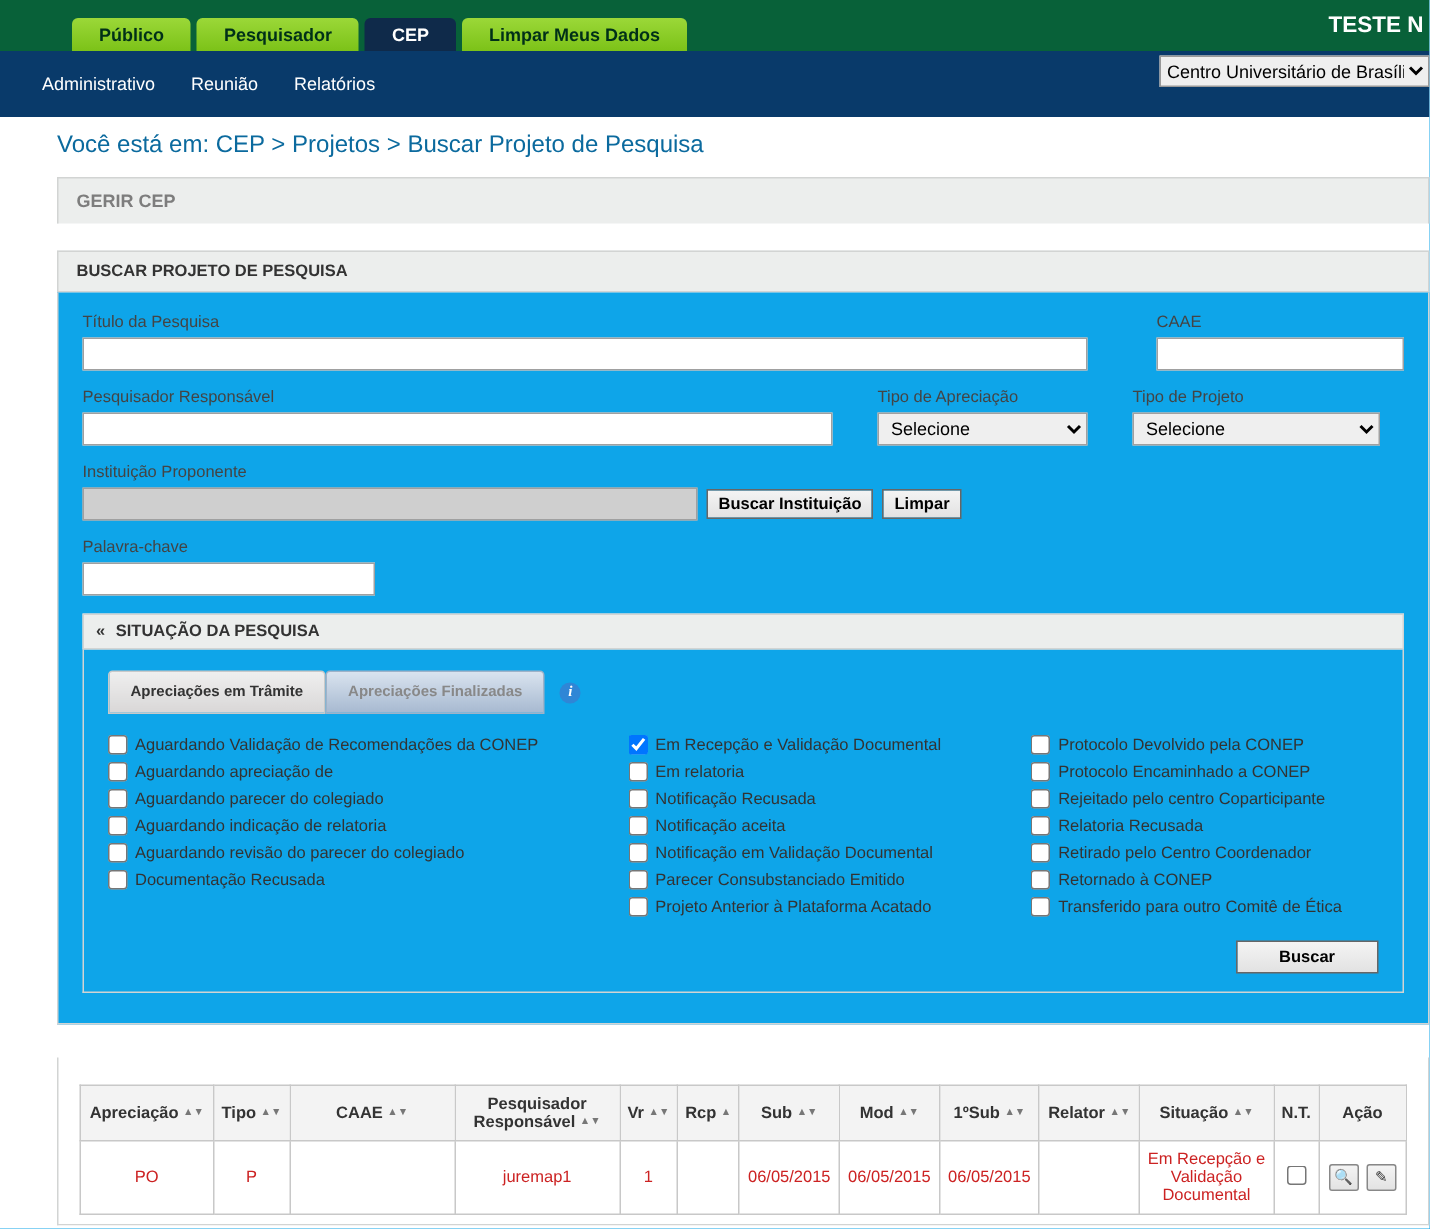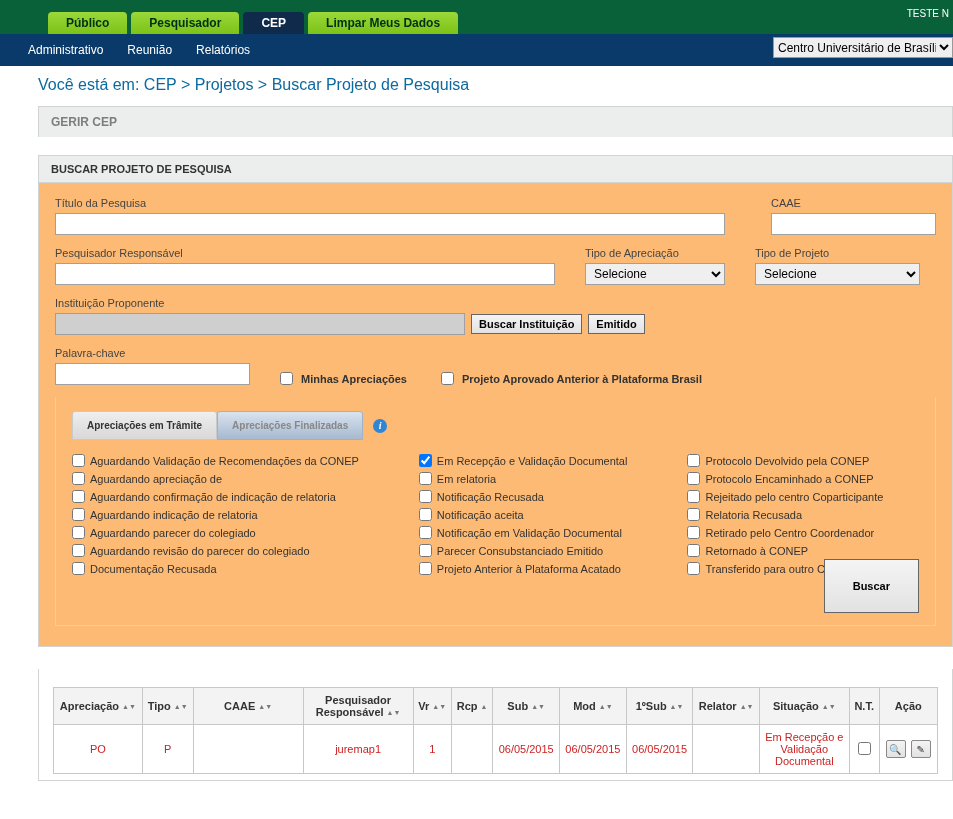--- a/index.html
+++ b/index.html
@@ -2,38 +2,38 @@
 <html><head>
 <meta charset="utf-8">
 <style>
 * { box-sizing: border-box; margin: 0; padding: 0; }
 body { font-family: Arial, Helvetica, sans-serif; font-size: 11px; background: #fff; color: #333; }
 .top-header { background: #086139; height: 34px; position: relative; }
 .tabs-row { position: absolute; bottom: 0; left: 48px; display: flex; gap: 4px; align-items: flex-end; }
 .tab { padding: 4px 18px; border-radius: 4px 4px 0 0; font-size: 12px; font-weight: bold; cursor: pointer; }
 .tab.green { background: linear-gradient(#9bd838, #7cc218); color: #003018; }
 .tab.active { background: #0f2a4a; color: #fff; }
-.top-right { position: absolute; right: 4px; top: 8px; color: #fff; font-size: 10px; font-weight: normal; }
-.menu-bar { background: #093a6a; height: 32px; display: flex; align-items: center; padding-left: 28px; gap: 24px; position: relative; }
+.top-right { position: absolute; right: 4px; top: 8px; color: #fff; font-size: 15px; font-weight: bold; }
+.menu-bar { background: #093a6a; height: 44px; display: flex; align-items: center; padding-left: 28px; gap: 24px; position: relative; }
 .menu-item { color: #fff; font-size: 12px; cursor: pointer; }
 .menu-bar select { position: absolute; right: 0; top: 3px; font-size: 12px; height: 21px; border: 1px solid #999; width: 180px; }
 .content { padding: 10px 0 0 38px; }
 .breadcrumb { color: #0b6a9e; font-size: 16px; margin-bottom: 12px; }
 .breadcrumb .sep { color: #0b6a9e; }
 .panel-title { background: #eceeed; border: 1px solid #d2d4d3; border-bottom: none; padding: 8px 12px; color: #7d7d7d; font-weight: bold; font-size: 12px; }
 .panel-subtitle { background: #eceeed; border: 1px solid #d2d4d3; padding: 7px 12px; color: #333; font-weight: bold; font-size: 11px; margin-top: 18px; }
-.panel-body { border: 1px solid #d2d4d3; border-top: none; padding: 14px 16px 20px; background: #fdba74; }
+.panel-body { border: 1px solid #d2d4d3; border-top: none; padding: 14px 16px 20px; background: #0ea5e9; }
 .form-row { display: flex; gap: 30px; margin-bottom: 12px; }
 .form-group { display: flex; flex-direction: column; }
 .form-group label { font-size: 11px; color: #444; margin-bottom: 4px; }
 .form-group input[type=text], .form-group select { height: 22px; border: 1px solid #a0a0a0; font-size: 12px; padding: 2px 4px; }
 .form-group input[readonly] { background: #cfcfcf; }
 .inline-btns { display: flex; gap: 6px; align-items: center; }
 .btn { background: linear-gradient(#f4f4f4,#e2e2e2); border: 1px solid #666; padding: 3px 7px; font-size: 11px; font-weight: bold; cursor: pointer; }
-.btn.wide { padding: 20px 28px; }
+.btn.wide { padding: 4px 28px; }
 .collapse-hdr { background: #eceeed; border: 1px solid #d2d4d3; padding: 5px 8px; font-weight: bold; font-size: 11px; margin-top: 6px; }
 .collapse-hdr .chev { font-weight: bold; margin-right: 4px; }
 .collapse-body { border: 1px solid #d2d4d3; border-top: none; padding: 14px 16px 50px; position: relative; }
 .sub-tabs { display: flex; align-items: center; margin-bottom: 14px; }
 .sub-tab { padding: 8px 14px; font-size: 10px; font-weight: bold; border-radius: 3px 3px 0 0; cursor: pointer; }
 .sub-tab.active { background: linear-gradient(#efefef,#d9d7d7); color: #333; border: 1px solid #c9c9c9; }
 .sub-tab.inactive { background: linear-gradient(#d9e3ef,#a7b9d0); color: #888; border: 1px solid #9fb2c8; }
 .info-icon { width: 14px; height: 14px; border-radius: 50%; background: #2f86d6; color: #fff; font-weight: bold; font-size: 10px; display: inline-flex; align-items: center; justify-content: center; margin-left: 10px; font-style: italic; font-family: Georgia, serif; }
 .chk-cols { display: flex; gap: 60px; }
 .chk-col { display: flex; flex-direction: column; gap: 5px; }
@@ -118,39 +118,36 @@
         </select>
       </div>
     </div>
 
     <div class="form-row">
       <div class="form-group">
         <label>Instituição Proponente</label>
         <div class="inline-btns">
           <input type="text" readonly="" style="width: 410px;">
           <button class="btn">Buscar Instituição</button>
-          <button class="btn">Emitido</button>
+          <button class="btn">Limpar</button>
         </div>
       </div>
     </div>
 
     <div class="form-row" style="align-items:flex-end">
       <div class="form-group">
         <label>Palavra-chave</label>
         <input type="text" style="width: 195px;">
       </div>
-      <div class="inline-chk-row">
-        <input type="checkbox" style="">
-        <span style="font-weight:bold">Minhas Apreciações</span>
-        <span class="gap"></span>
-        <input type="checkbox" style="">
-        <span style="font-weight:bold">Projeto Aprovado Anterior à Plataforma Brasil</span>
-      </div>
-    </div>
-
+    </div>
+
+    <div class="collapse-hdr">
+      <span class="chev">«</span>
+      <span>SITUAÇÃO DA PESQUISA</span>
+    </div>
     <div class="collapse-body">
 
       <div class="sub-tabs">
         <div class="sub-tab active">Apreciações em Trâmite</div>
         <div class="sub-tab inactive">Apreciações Finalizadas</div>
         <span class="info-icon">i</span>
       </div>
 
 
       <div class="chk-cols">
@@ -158,29 +155,25 @@
           <label class="chk-item">
               <input type="checkbox" style="">
               <span>Aguardando Validação de Recomendações da CONEP</span>
             </label>
           <label class="chk-item">
               <input type="checkbox" style="">
               <span>Aguardando apreciação de</span>
             </label>
           <label class="chk-item">
               <input type="checkbox" style="">
-              <span>Aguardando confirmação de indicação de relatoria</span>
+              <span>Aguardando parecer do colegiado</span>
             </label>
           <label class="chk-item">
               <input type="checkbox" style="">
               <span>Aguardando indicação de relatoria</span>
-            </label>
-          <label class="chk-item">
-              <input type="checkbox" style="">
-              <span>Aguardando parecer do colegiado</span>
             </label>
           <label class="chk-item">
               <input type="checkbox" style="">
               <span>Aguardando revisão do parecer do colegiado</span>
             </label>
           <label class="chk-item">
               <input type="checkbox" style="">
               <span>Documentação Recusada</span>
             </label>
         </div>

